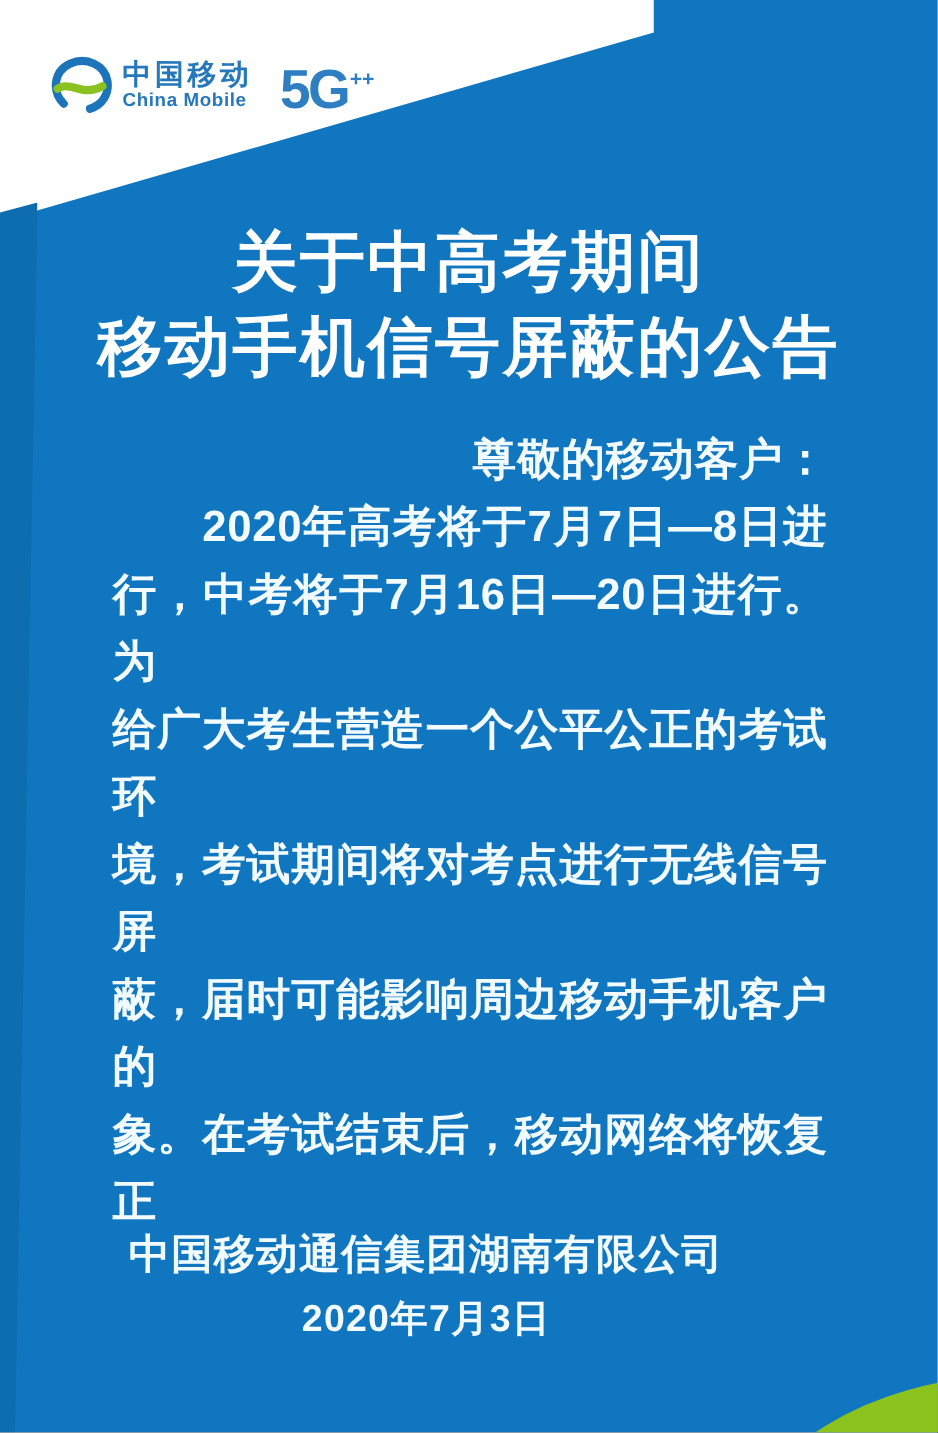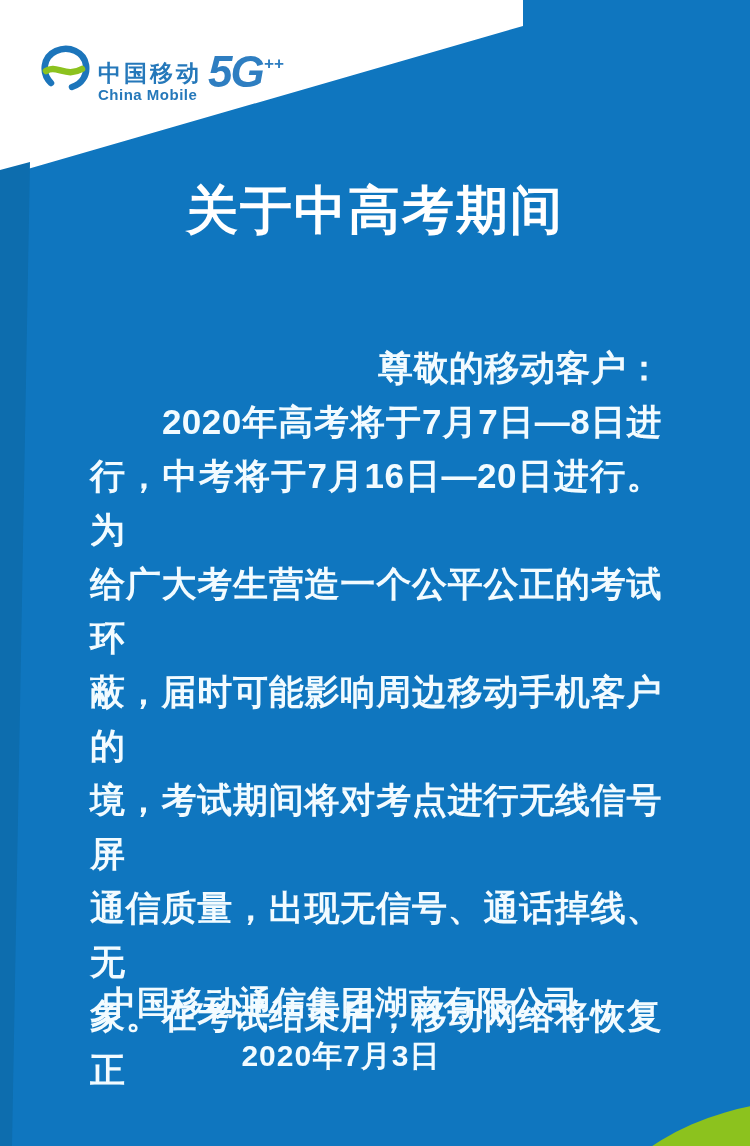--- a/index.html
+++ b/index.html
@@ -41,35 +41,34 @@
     background:var(--accent-green,#8cc21e);
     border-radius:55% 45% 40% 60% / 65% 55% 45% 35%;
     transform:rotate(-9deg);
   }
   
   .brand{
     position:absolute;left:38px;top:44px;
     display:flex;align-items:flex-start;
   }
   .brand svg{display:block;}
-  .brand-text{margin-left:8px;margin-top:16px;}
+  .brand-text{margin-left:8px;margin-top:2px;}
   .brand-zh{
     font-size:23px;font-weight:bold;color:var(--brand-text-blue,#2578ba);
     letter-spacing:3px;line-height:26px;
   }
   .brand-en{
     font-size:15px;color:var(--brand-text-blue,#2578ba);
     line-height:18px;letter-spacing:0.5px;font-weight:bold;
   }
   .fiveg{
-    margin-left:6px;margin-top:0;
+    margin-left:22px;margin-top:0;
     color:var(--fiveg-blue,#2e7ec1);
     font-weight:900;font-size:44px;line-height:44px;
     letter-spacing:-2px;
-    font-style:italic;
   }
   .fiveg sup{
     font-size:17px;font-weight:900;letter-spacing:0;
     position:relative;top:-2px;left:1px;
   }
   
   .title{
     position:absolute;left:0;top:176px;width:750px;
     text-align:center;color:var(--text-white,#fff);
     font-weight:900;font-size:52px;line-height:68px;
@@ -108,30 +107,30 @@
     </svg>
     <div class="brand-text">
       <div class="brand-zh">中国移动</div>
       <div class="brand-en">China Mobile</div>
     </div>
     <div class="fiveg"><span>5G</span><sup>++</sup></div>
   </header>
 
   <h1 class="title">
     <div>关于中高考期间</div>
+    <div>移动手机信号屏蔽的公告</div>
   </h1>
 
   <main class="body-text">
     <div class="line">尊敬的移动客户：</div>
     <div class="line j">　　2020年高考将于7月7日—8日进</div>
     <div class="line j">行，中考将于7月16日—20日进行。为</div>
     <div class="line j">给广大考生营造一个公平公正的考试环</div>
+    <div class="line j">境，考试期间将对考点进行无线信号屏</div>
     <div class="line j">蔽，届时可能影响周边移动手机客户的</div>
-    <div class="line j">境，考试期间将对考点进行无线信号屏</div>
-    <div class="line j">通信质量，出现无信号、通话掉线、无</div>
     <div class="line j">象。在考试结束后，移动网络将恢复正</div>
 
   </main>
 
   <footer class="signature">
     <div class="company">中国移动通信集团湖南有限公司</div>
     <div class="date">2020年7月3日</div>
   </footer>
 
 </div>

